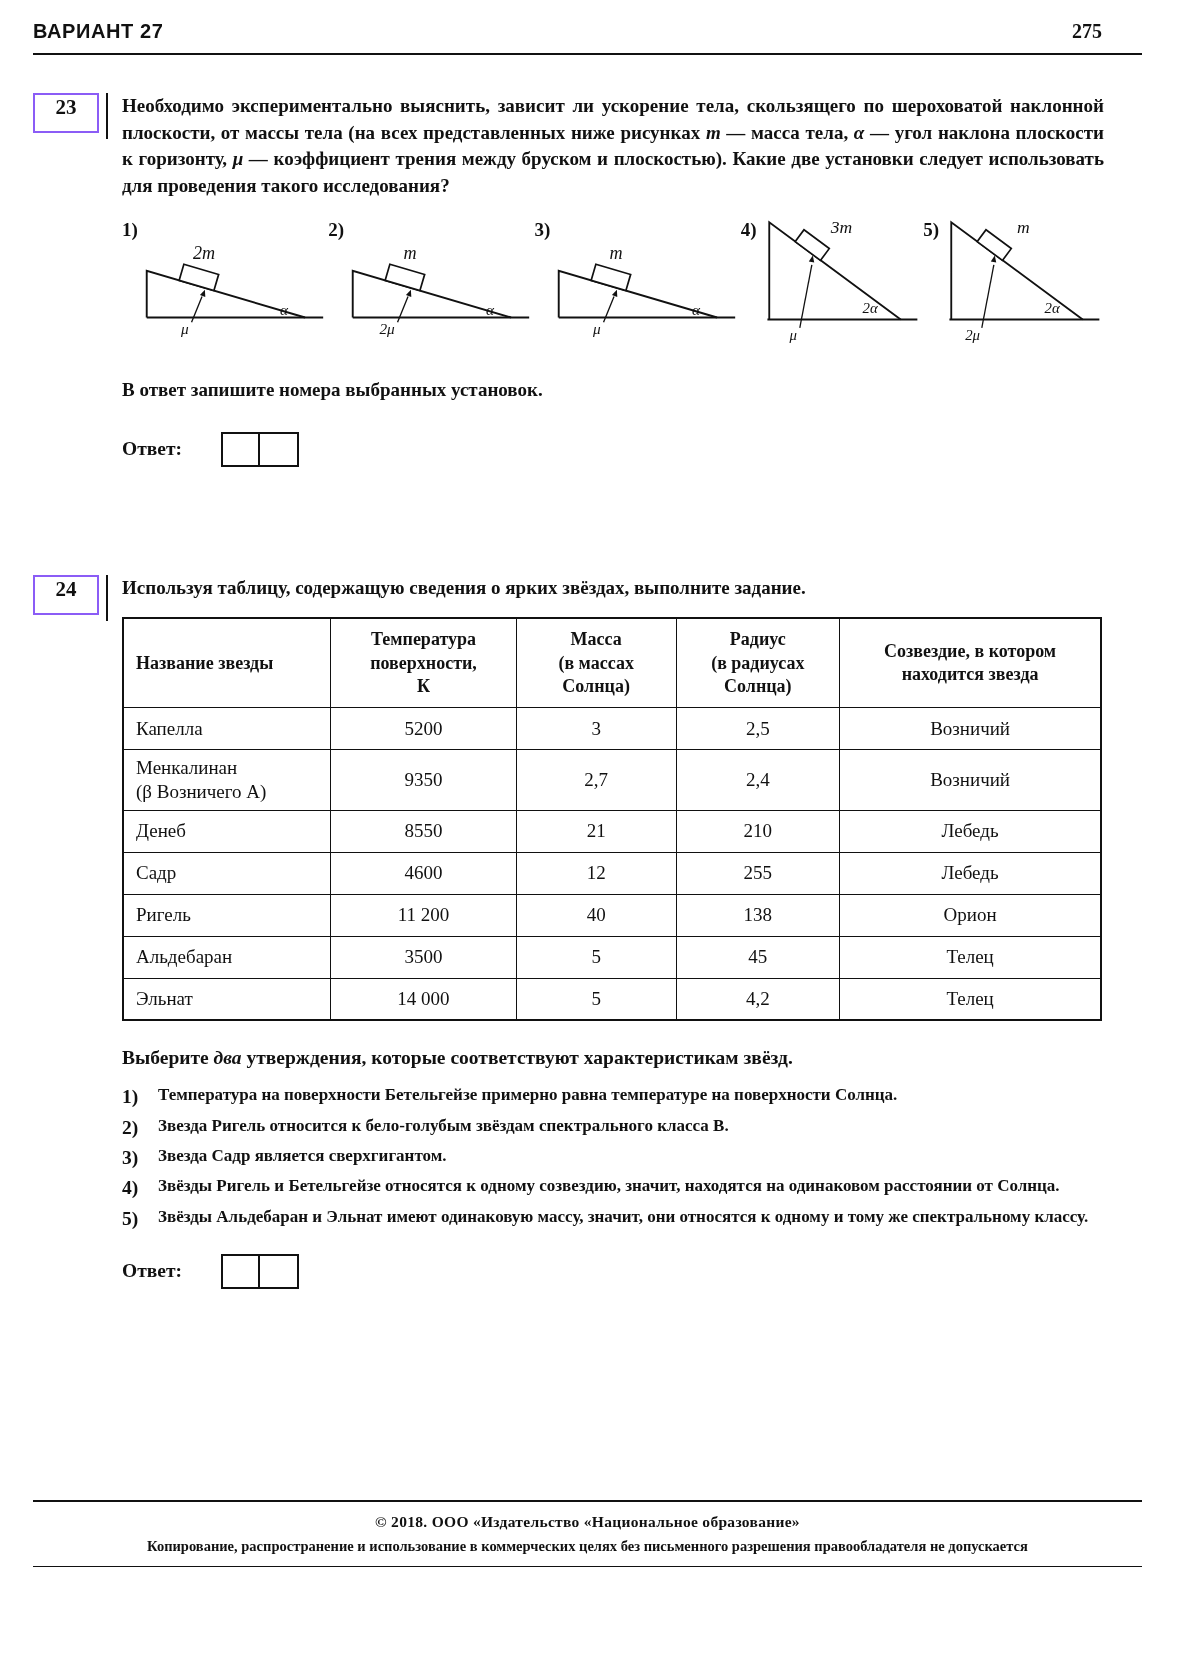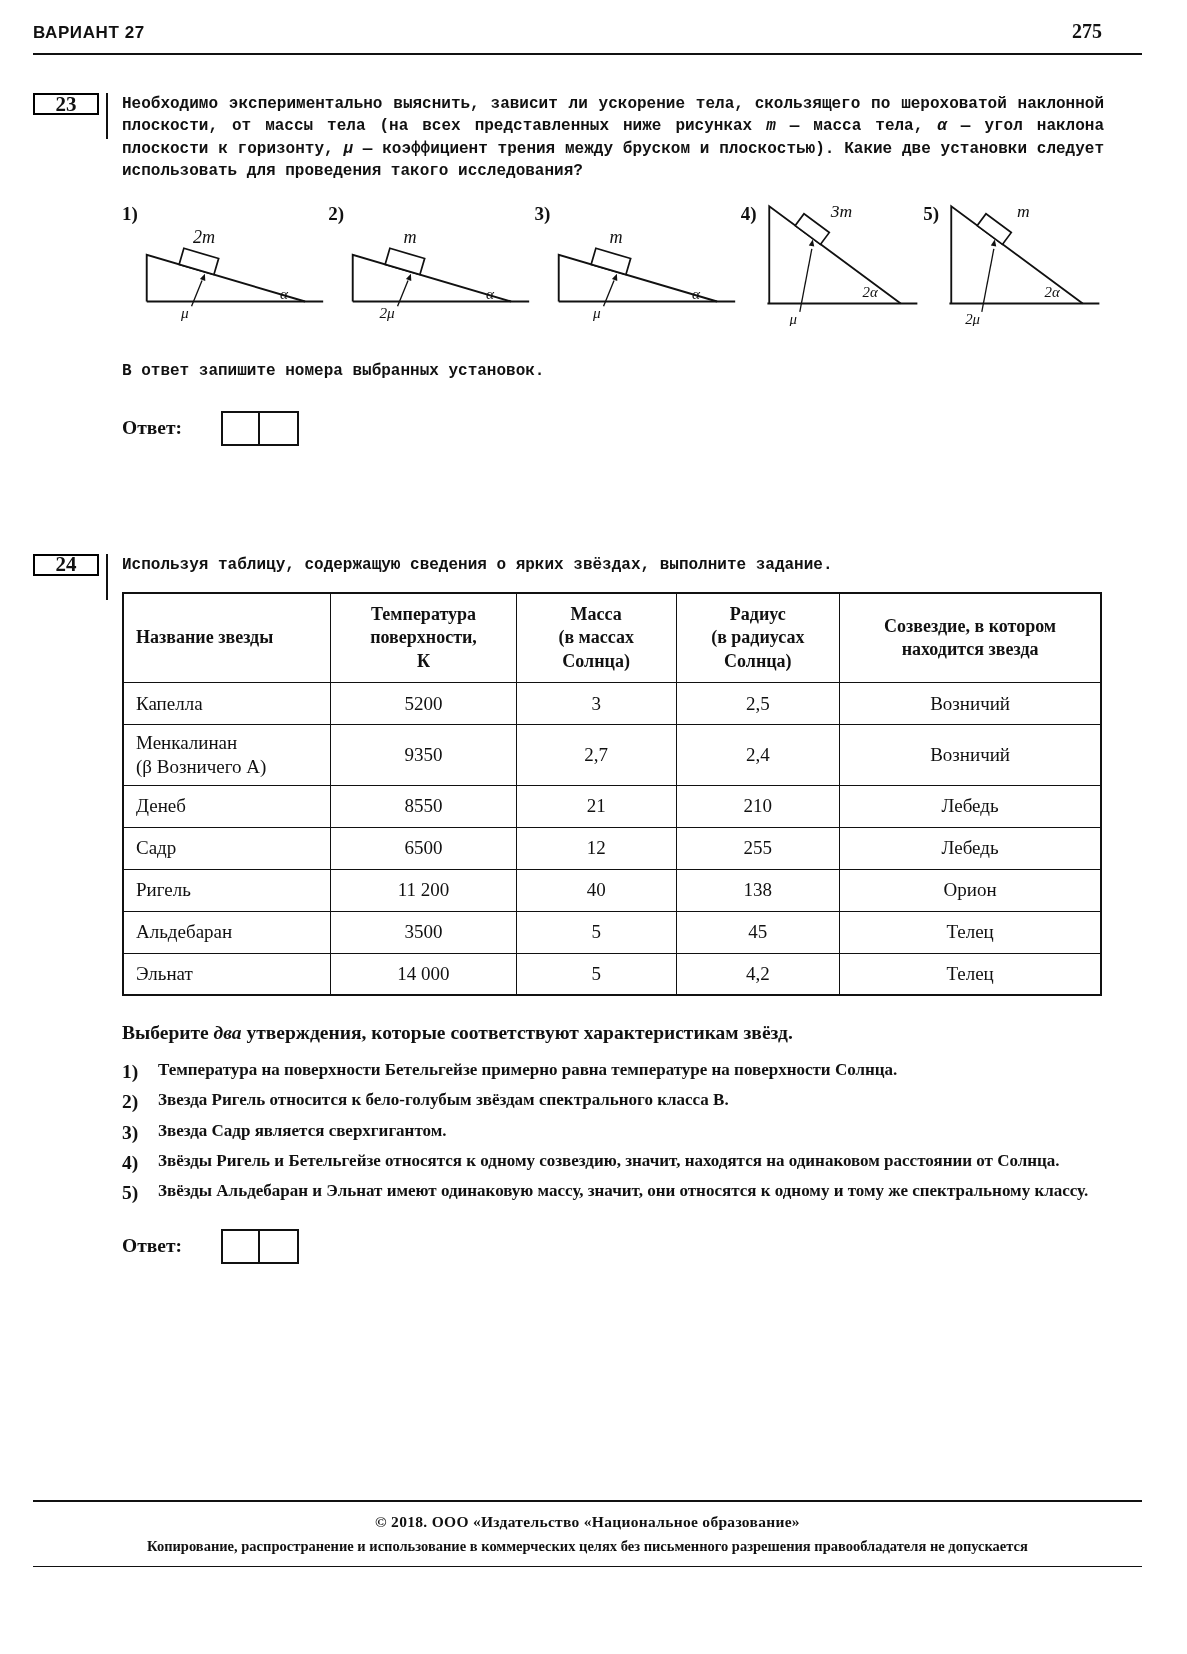--- a/index.html
+++ b/index.html
@@ -2,34 +2,34 @@
 <html><head>
 <meta charset="utf-8">
 <style>
   * { margin:0; padding:0; box-sizing:border-box; }
   html,body { background:#ffffff; }
   body { width:1187px; height:1654px; position:relative; color:#111; font-family:"Liberation Serif", serif; }
   .page { position:absolute; inset:0; padding:20px 45px 0 33px; }
 
   
   .hdr { display:flex; justify-content:space-between; align-items:baseline; }
-  .variant { font-family:"Liberation Sans", sans-serif; font-weight:bold; font-size:17px; letter-spacing:.6px; }
+  .variant { font-family:"Liberation Sans", sans-serif; font-weight:bold; font-size:20px; letter-spacing:.6px; }
   .pageno { font-size:20px; font-weight:600; margin-right:40px; }
   .rule { height:2px; background:#111; margin-top:10px; }
 
   
   .problem { display:flex; margin-top:38px; }
   .problem.q24 { margin-top:108px; }
   .qnum-wrap { width:89px; flex:none; display:flex; align-items:flex-start; }
-  .qnum-box { width:66px; height:22px; border:2px solid #000000; display:flex; align-items:center; justify-content:center;
+  .qnum-box { width:66px; height:40px; border:2px solid #8b5cf6; display:flex; align-items:flex-start; justify-content:center;
               font-weight:bold; font-size:21px; }
   .qnum-tick { width:2px; height:46px; background:#111; margin-left:7px; }
   .qbody { width:982px; flex:none; }
 
-  .qtext { font-size:16px; font-weight:bold; line-height:1.4; text-align:justify;font-family:Liberation Mono, monospace; }
+  .qtext { font-size:19px; font-weight:bold; line-height:1.4; text-align:justify; }
   .qtext .it { font-style:italic; font-weight:bold; }
   .instr { margin-top:34px; text-align:left; }
 
   
   .setups { margin-top:14px; display:flex; justify-content:space-between; align-items:flex-start; }
   .setup { display:flex; align-items:flex-start; }
   .setup-label { font-weight:bold; font-size:19px; margin:6px 3px 0 0; }
   .svg-shallow { margin-top:12px; }
   .ln { stroke:#111; stroke-width:2; fill:none; }
   .ln-thin { stroke:#111; stroke-width:1.4; fill:none; }
@@ -237,21 +237,21 @@
           </tr>
           <tr>
             <td class="name">Денеб</td>
             <td class="val">8550</td>
             <td class="val">21</td>
             <td class="val">210</td>
             <td class="val">Лебедь</td>
           </tr>
           <tr>
             <td class="name">Садр</td>
-            <td class="val">6500</td>
+            <td class="val">4600</td>
             <td class="val">12</td>
             <td class="val">255</td>
             <td class="val">Лебедь</td>
           </tr>
           <tr>
             <td class="name">Ригель</td>
             <td class="val">11 200</td>
             <td class="val">40</td>
             <td class="val">138</td>
             <td class="val">Орион</td>

